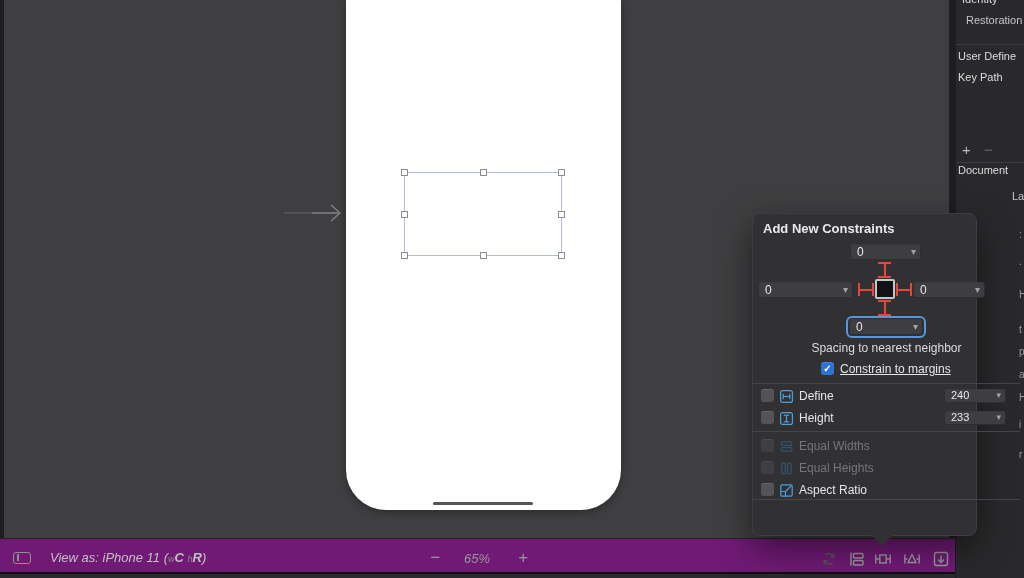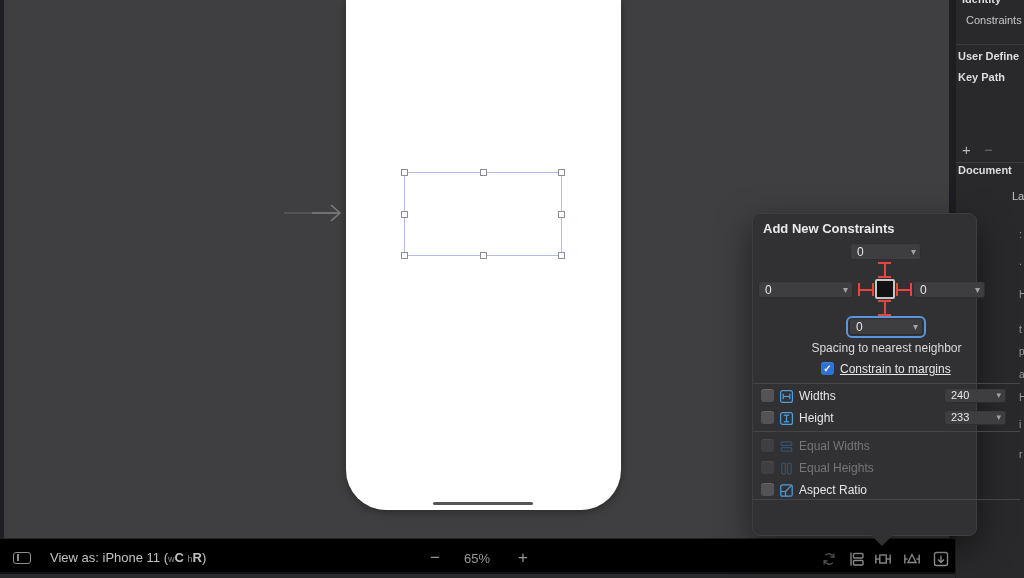--- a/index.html
+++ b/index.html
@@ -19,26 +19,26 @@
   .h-tl{left:-4px;top:-4px}.h-tc{left:75px;top:-4px}.h-tr{right:-4px;top:-4px}
   .h-ml{left:-4px;top:38px}.h-mr{right:-4px;top:38px}
   .h-bl{left:-4px;bottom:-4px}.h-bc{left:75px;bottom:-4px}.h-br{right:-4px;bottom:-4px}
 
   #entry-arrow { left:282px; top:203px; width:64px; height:20px; }
 
   
   #sidebar-divider { left:949px; top:0; width:7px; height:578px; background:#1e1e22; }
   #sidebar { left:956px; top:0; width:68px; height:578px; background:#29292b; overflow:hidden; z-index:1; }
   .sb-text { position:absolute; color:#c6c6c8; font-size:11px; white-space:nowrap; }
-  .sb-bold { font-weight:bold; color:#dededf; }
+  .sb-bold { font-weight:normal; color:#dededf; }
   .sb-div { position:absolute; left:0; width:68px; height:1px; background:#3c3c3f; }
   .sb-frag { position:absolute; left:63px; color:#9a9a9c; font-size:10px; }
 
   
-  #bottom-bar { left:0; top:538px; width:955px; height:40px; background:#000000; border-top:1px solid #232325; }
+  #bottom-bar { left:0; top:538px; width:955px; height:40px; background:#701a75; border-top:1px solid #232325;font-style:italic; }
   #bottom-line { left:0; top:572px; width:955px; height:2px; background:#101013; }
   #bottom-strip { left:0; top:574px; width:955px; height:4px; background:#2a2a2c; }
   #viewas-icon { left:13px; top:13px; width:18px; height:12px; border:1.5px solid #8e8e91; border-radius:3px; }
   #viewas-icon .inner-line { position:absolute; left:3px; top:1px; width:1.5px; height:7px; background:#8e8e91; }
   #viewas-text { left:50px; top:11px; font-size:13px; color:#c2c2c4; white-space:nowrap; }
   .sz-small { font-size:9px; color:#8e8e90; }
   .sz-bold { font-weight:bold; }
   #zoom-out { left:430px; top:9px; font-size:17px; color:#98989a; }
   #zoom-level { left:464px; top:12px; font-size:13px; color:#98989a; }
   #zoom-in { left:518px; top:9px; font-size:17px; color:#98989a; }
@@ -114,21 +114,21 @@
     <div class="handle h-ml"></div>
     <div class="handle h-mr"></div>
     <div class="handle h-bl"></div>
     <div class="handle h-bc"></div>
     <div class="handle h-br"></div>
   </div>
 
   <div id="sidebar-divider" class="abs"></div>
   <div id="sidebar" class="abs">
     <div class="sb-text sb-bold" style="left:6px; top:-7px;">Identity</div>
-    <div class="sb-text" style="left:10px; top:14px;">Constraints</div>
+    <div class="sb-text" style="left:10px; top:14px;">Restoration</div>
     <div class="sb-div" style="top:44px;"></div>
     <div class="sb-text sb-bold" style="left:2px; top:50px;">User Define</div>
     <div class="sb-text sb-bold" style="left:2px; top:71px;">Key Path</div>
     <div class="sb-text" style="left:6px; top:141px; font-size:15px; color:#b8b8ba;">+</div>
     <div class="sb-text" style="left:28px; top:141px; font-size:15px; color:#6a6a6c;">−</div>
     <div class="sb-div" style="top:162px;"></div>
     <div class="sb-text sb-bold" style="left:2px; top:164px;">Document</div>
     <div class="sb-text" style="left:56px; top:190px;">La</div>
     <div class="sb-frag" style="top:229px;">:</div>
     <div class="sb-frag" style="top:256px;">.</div>
@@ -252,21 +252,21 @@
 
     <div class="checkbox" style="left:8px; top:175px;"></div>
     <div class="blue-ic" style="left:27px; top:175px;">
       <svg width="13" height="13" viewBox="0 0 13 13">
         <rect x="0.6" y="0.6" width="11.8" height="11.8" rx="2"></rect>
         <line x1="3.2" y1="6.5" x2="9.8" y2="6.5"></line>
         <line x1="3.2" y1="3.8" x2="3.2" y2="9.2"></line>
         <line x1="9.8" y1="3.8" x2="9.8" y2="9.2"></line>
       </svg>
     </div>
-    <div class="pop-label" style="left:46px; top:175px;">Widths</div>
+    <div class="pop-label" style="left:46px; top:175px;">Define</div>
     <div class="dd dd-sm" style="left:191px; top:175px; width:62px;">
       <span class="val">240</span>
       <span class="arr">▾</span>
     </div>
 
     <div class="checkbox" style="left:8px; top:197px;"></div>
     <div class="blue-ic" style="left:27px; top:197px;">
       <svg width="13" height="13" viewBox="0 0 13 13">
         <rect x="0.6" y="0.6" width="11.8" height="11.8" rx="2"></rect>
         <line x1="6.5" y1="3.2" x2="6.5" y2="9.8"></line>

